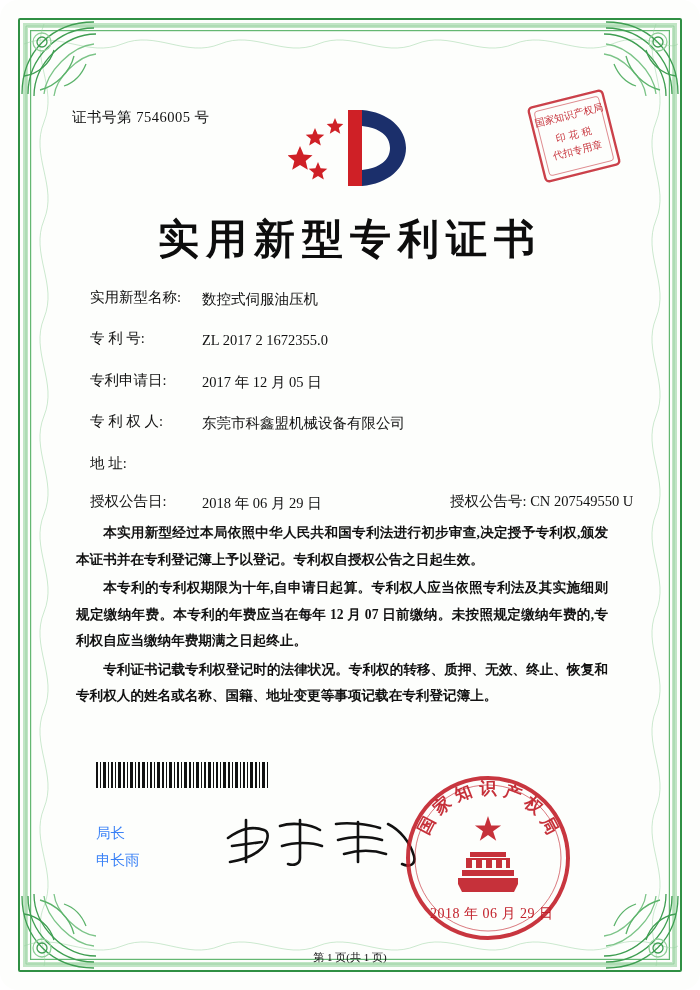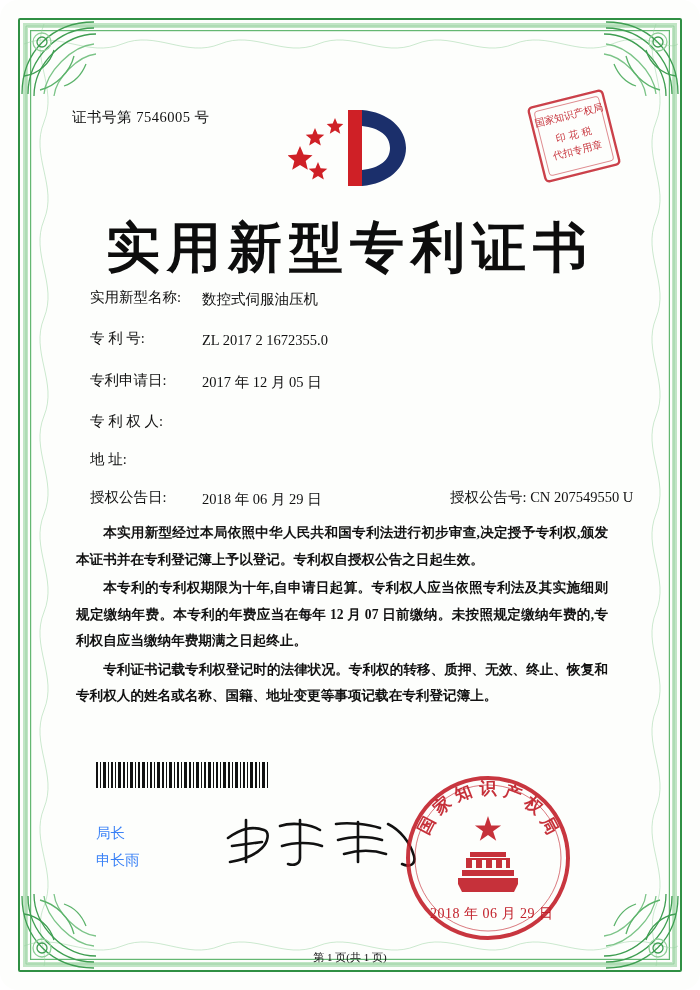--- a/index.html
+++ b/index.html
@@ -87,21 +87,21 @@
     position: absolute;
     right: 28px; top: 28px;
     width: 96px; height: 96px;
   }
 
   .title {
     position: absolute;
     left: 0; top: 152px;
     width: 600px;
     text-align: center;
-    font-size: 54px;
+    font-size: 41px;
     font-weight: bold;
     letter-spacing: 7px;
     color: #0d0d0d;
     font-family: "DejaVu Serif", "Liberation Serif", serif;
   }
 
   .fields {
     position: absolute;
     left: 40px; top: 228px;
     width: 530px;
@@ -316,20 +316,21 @@
         <div class="fvalue">ZL 2017 2 1672355.0</div>
       </div>
 
       <div class="frow">
         <div class="flabel">专利申请日:</div>
         <div class="fvalue">2017 年 12 月 05 日</div>
       </div>
 
       <div class="frow">
         <div class="flabel">专 利 权 人:</div>
+        <div class="fvalue">东莞市科鑫盟机械设备有限公司</div>
       </div>
 
       <div class="frow">
         <div class="flabel">地      址:</div>
       </div>
 
       <div class="frow two">
         <div class="flabel">授权公告日:</div>
         <div class="fvalue">2018 年 06 月 29 日</div>
         <div class="fvalue2">

